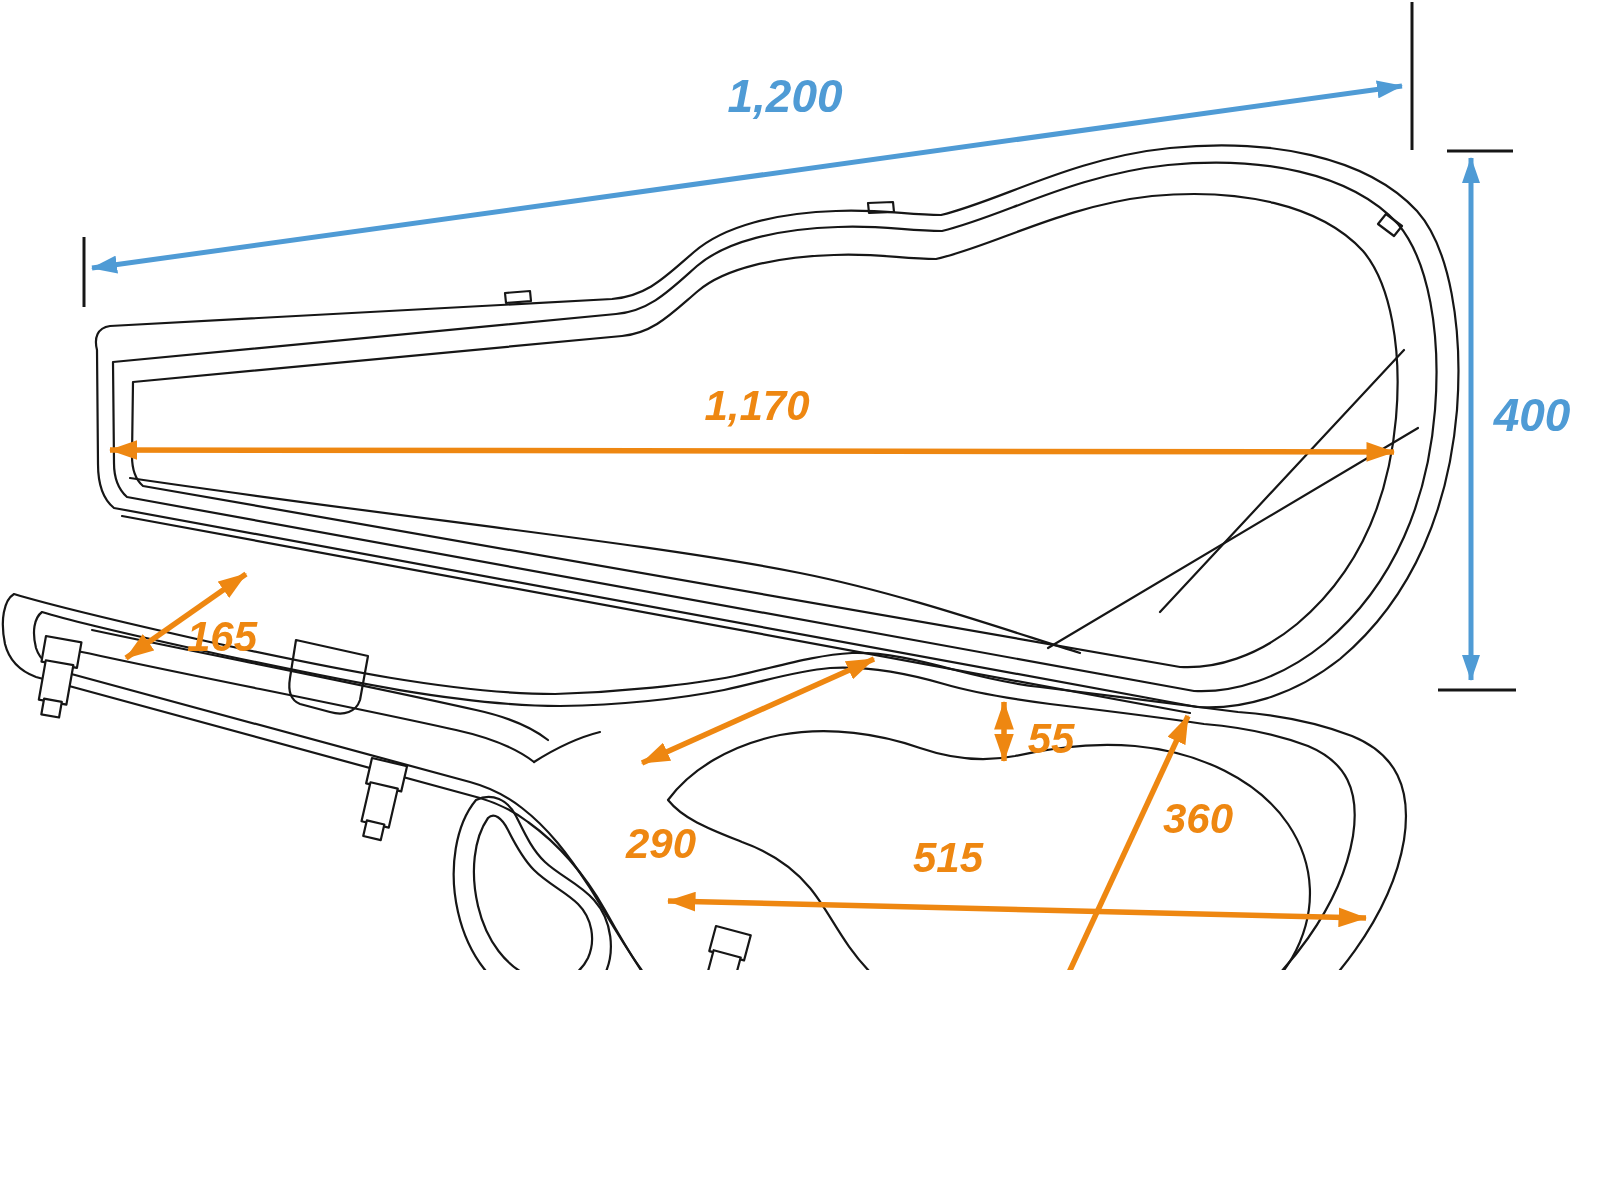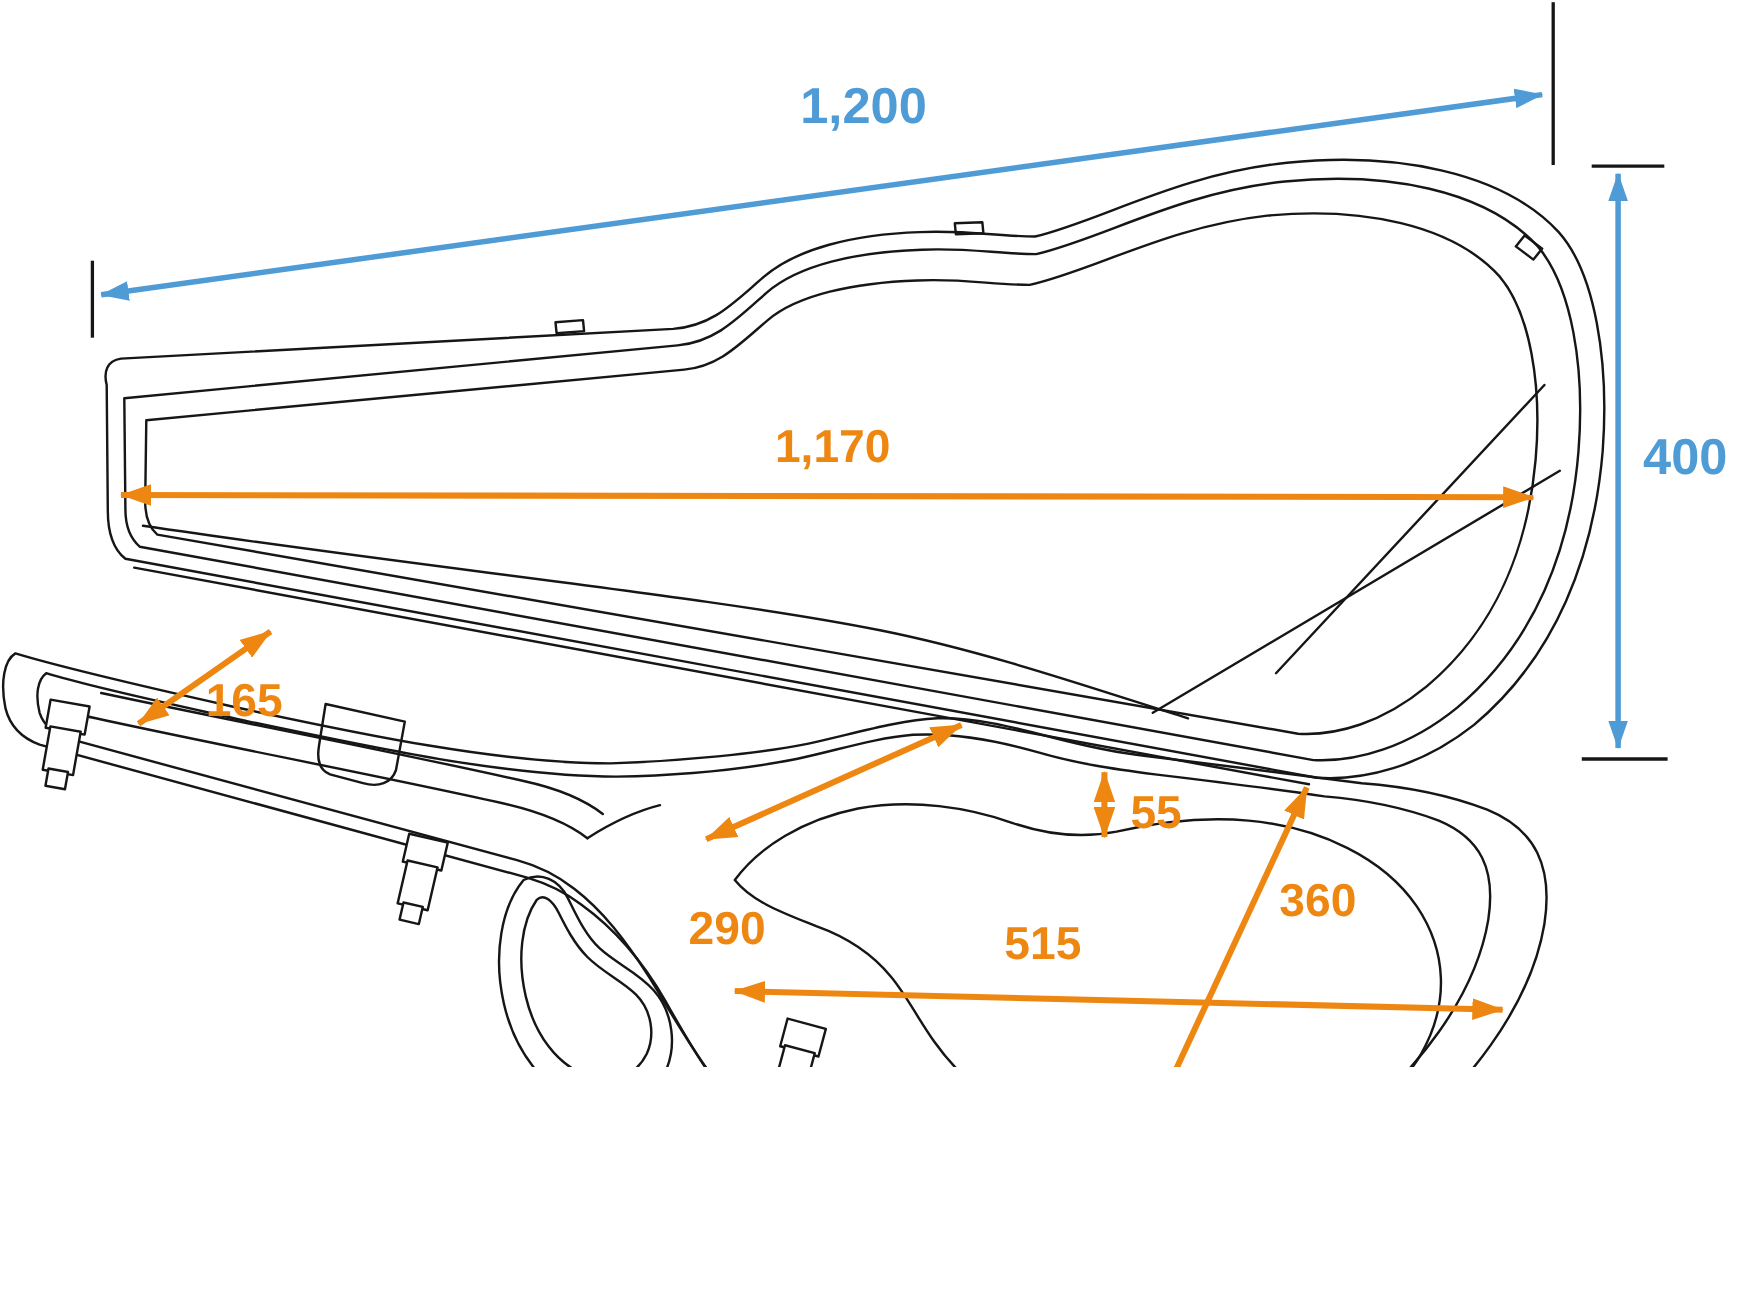--- a/index.html
+++ b/index.html
@@ -2,21 +2,21 @@
 <html style="--blue: #4f9bd5; --orange: #ee8711; --line: #161616; --bg: #ffffff;"><head>
 <meta charset="utf-8">
 <style>
   :root{
     --blue:#4f9bd5;
     --orange:#ee8711;
     --line:#161616;
     --bg:#ffffff;
   }
   html,body{margin:0;padding:0;background:var(--bg);}
-  .canvas{position:relative;width:1600px;height:970px;background:var(--bg);overflow:hidden;}
+  .canvas{position:relative;width:1600px;height:970px;background:var(--bg);overflow:hidden;font-style:italic;}
   svg{display:block;width:1600px;height:1184px;}
   .case path,.case line,.case polyline,.case rect{
     fill:none;stroke:var(--line);stroke-width:2.2;
     stroke-linejoin:round;stroke-linecap:round;
   }
   .case .latch-part{fill:#ffffff;}
   .ext-line{stroke:var(--line);stroke-width:3;fill:none;stroke-linecap:butt;}
   .dim-blue-line{stroke:var(--blue);stroke-width:5;fill:none;}
   .dim-orange-line{stroke:var(--orange);stroke-width:5.5;fill:none;}
   #ah-blue path{fill:var(--blue);stroke:none;}

